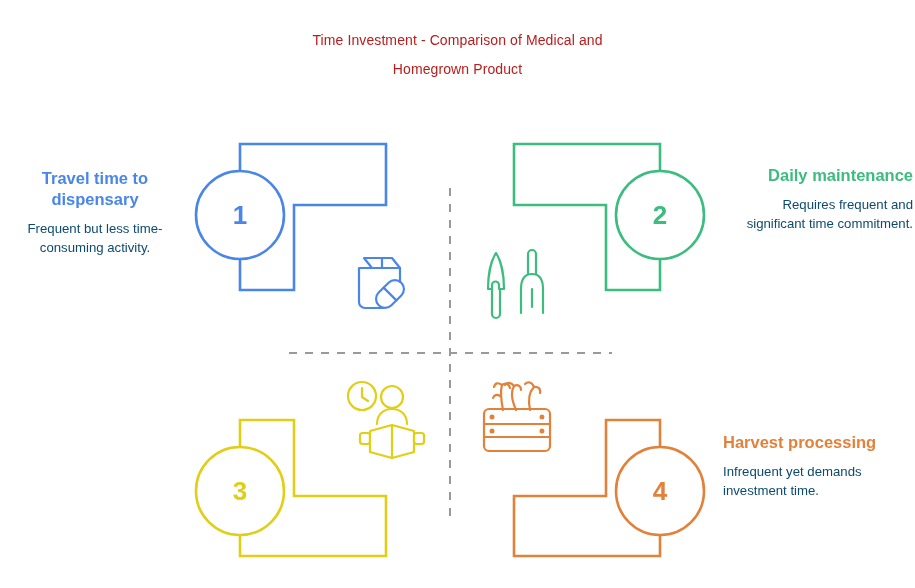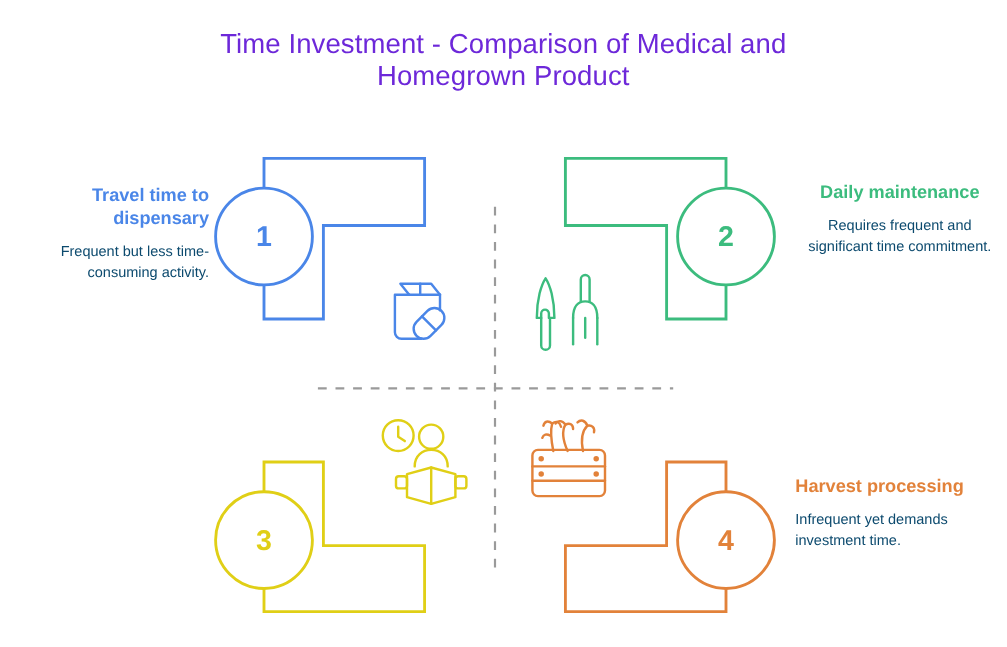--- a/index.html
+++ b/index.html
@@ -19,23 +19,23 @@
     overflow: hidden;
   }
 
   
   .title {
     position: absolute;
     left: 0;
     top: 26px;
     width: 915px;
     text-align: center;
-    font-size: 25px;
+    font-size: 14px;
     line-height: 29px;
-    color: #6d28d9;
+    color: #b91c1c;
     font-weight: 400;
     letter-spacing: 0.1px;
   }
   .title .line { display: block; }
 
   
   #art {
     position: absolute;
     left: 0;
     top: 0;
@@ -54,22 +54,22 @@
     line-height: 21px;
     margin: 0 0 9px 0;
   }
   .label-block .desc {
     font-size: 13.2px;
     line-height: 19px;
     color: #0c4a6e;
     margin: 0;
   }
 
-  .blk-1 { left: 0px;   top: 168px; text-align: right; }
-  .blk-2 { left: 723px; top: 165px; text-align: center;  }
+  .blk-1 { left: 0px;   top: 168px; text-align: center; }
+  .blk-2 { left: 723px; top: 165px; text-align: right;  }
   .blk-3 { left: 0px;   top: 452px; text-align: right; }
   .blk-4 { left: 723px; top: 432px; text-align: left;  }
 
   .num-text {
     font-size: 26px;
     font-weight: bold;
     font-family: "Liberation Sans", sans-serif;
   }
 </style>
 </head>

